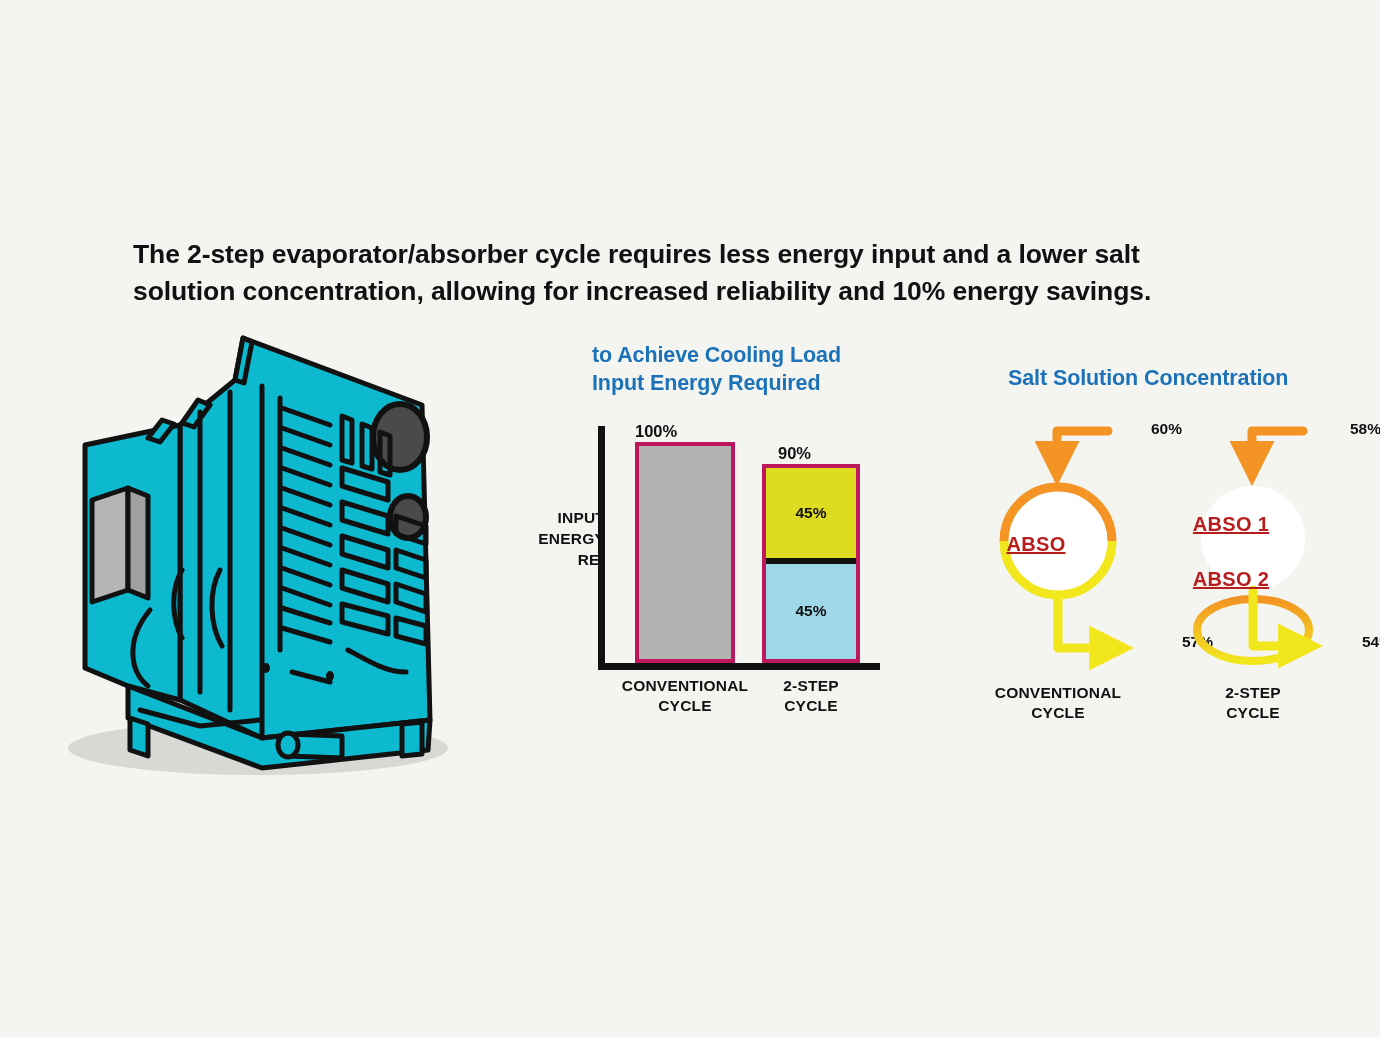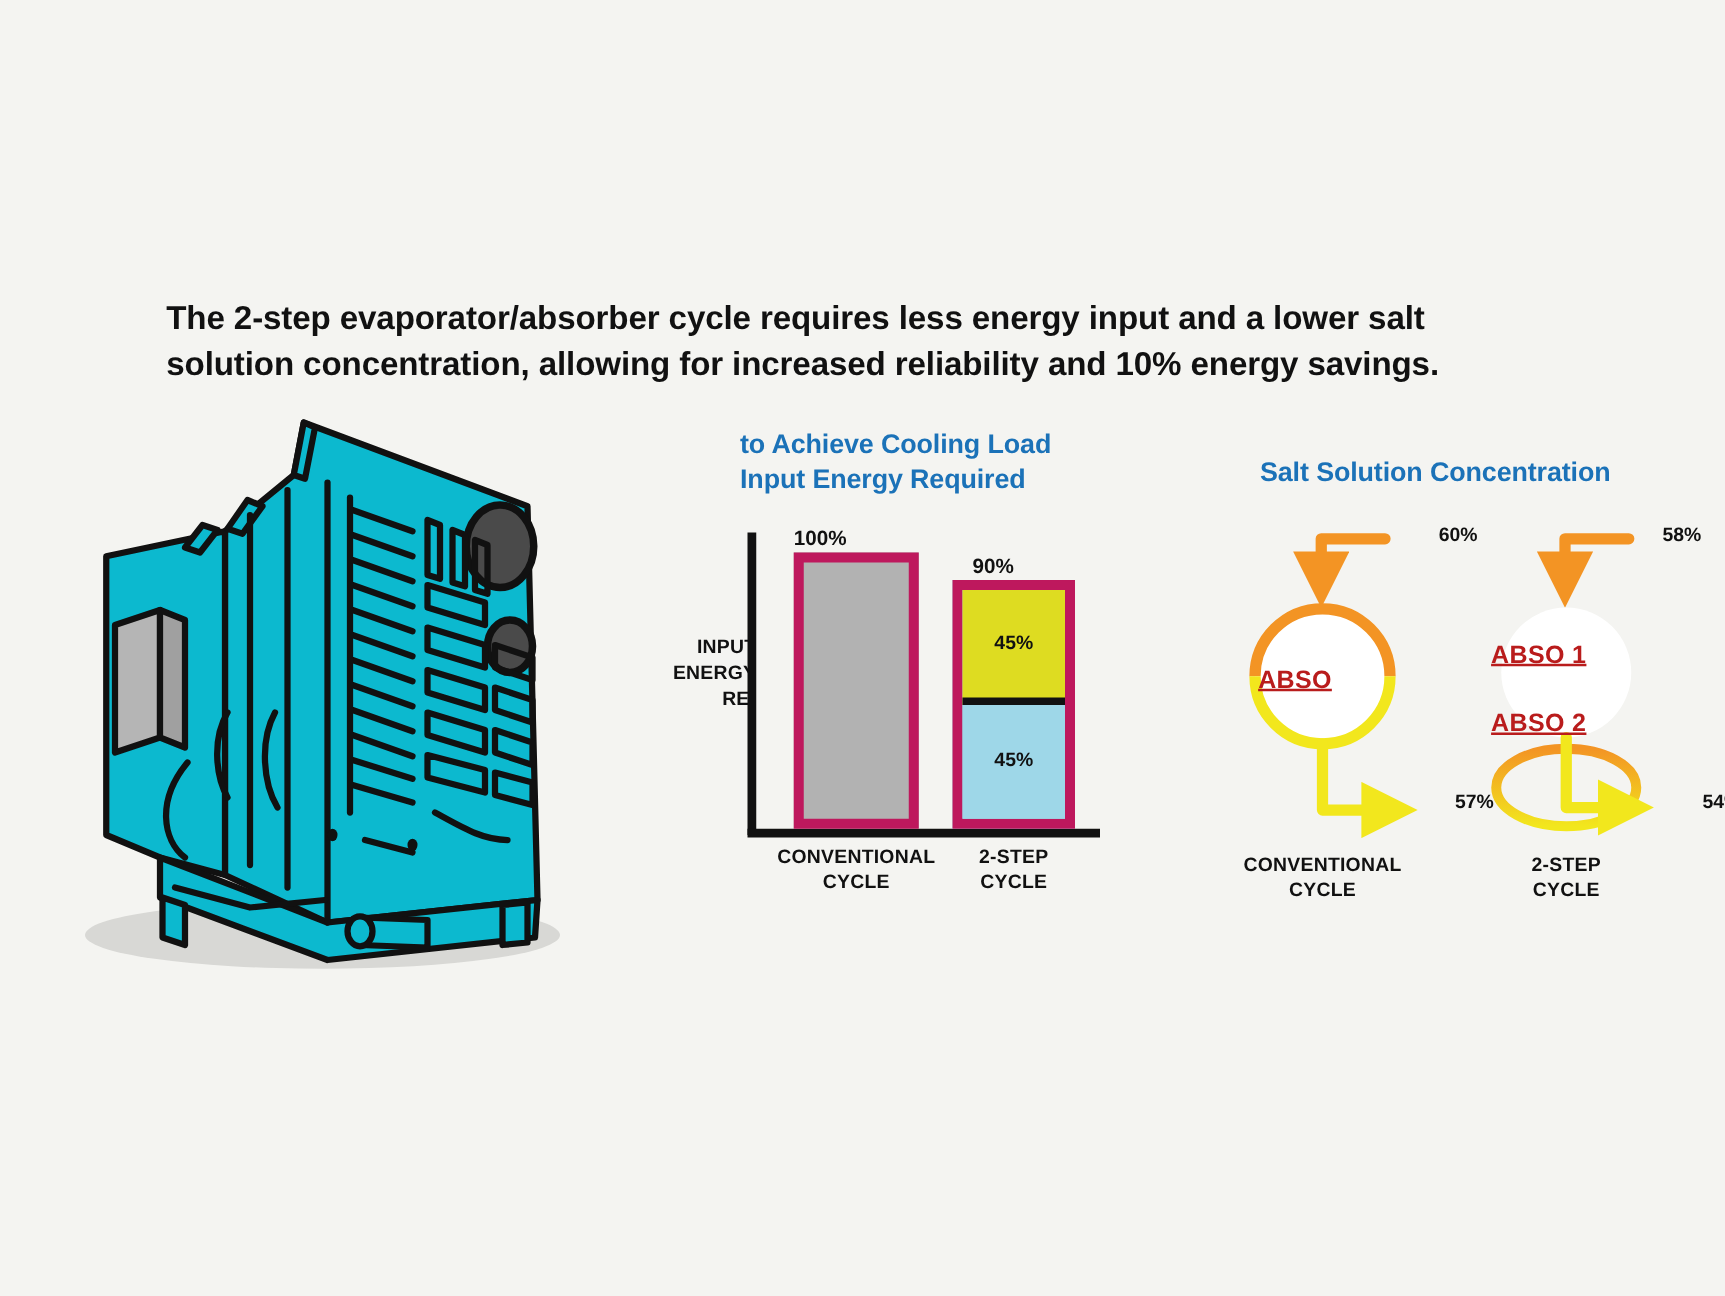--- a/index.html
+++ b/index.html
@@ -96,21 +96,21 @@
     position: absolute;
     left: 8px;
     bottom: 0px;
     width: 282px;
     height: 7px;
     background: #111111;
   }
   .bar {
     position: absolute;
     bottom: 7px;
-    border: 8px solid #be185d;
+    border: 4px solid #be185d;
     box-sizing: border-box;
   }
   #bar-conventional {
     left: 45px;
     width: 100px;
     height: 221px;
     background: #b2b2b2;
   }
   #bar-twostep {
     left: 172px;
@@ -214,22 +214,22 @@
 
   .pct-label {
     position: absolute;
     font-size: 15.5px;
     font-weight: bold;
     color: #111111;
     white-space: nowrap;
     margin-left: 39px;
   }
   #pct-in-conv  { left: 132px; top: 12px; }
-  #pct-out-conv { left: 145px; top: 225px; }
-  #pct-in-2s    { left: 116px; top: 12px; }
+  #pct-out-conv { left: 163px; top: 225px; }
+  #pct-in-2s    { left: 136px; top: 12px; }
   #pct-out-2s   { left: 148px; top: 225px; }
 
   .cycle-caption {
     position: absolute;
     top: 275px;
     width: 200px;
     left: 0;
     text-align: center;
     font-size: 15.5px;
     font-weight: bold;

